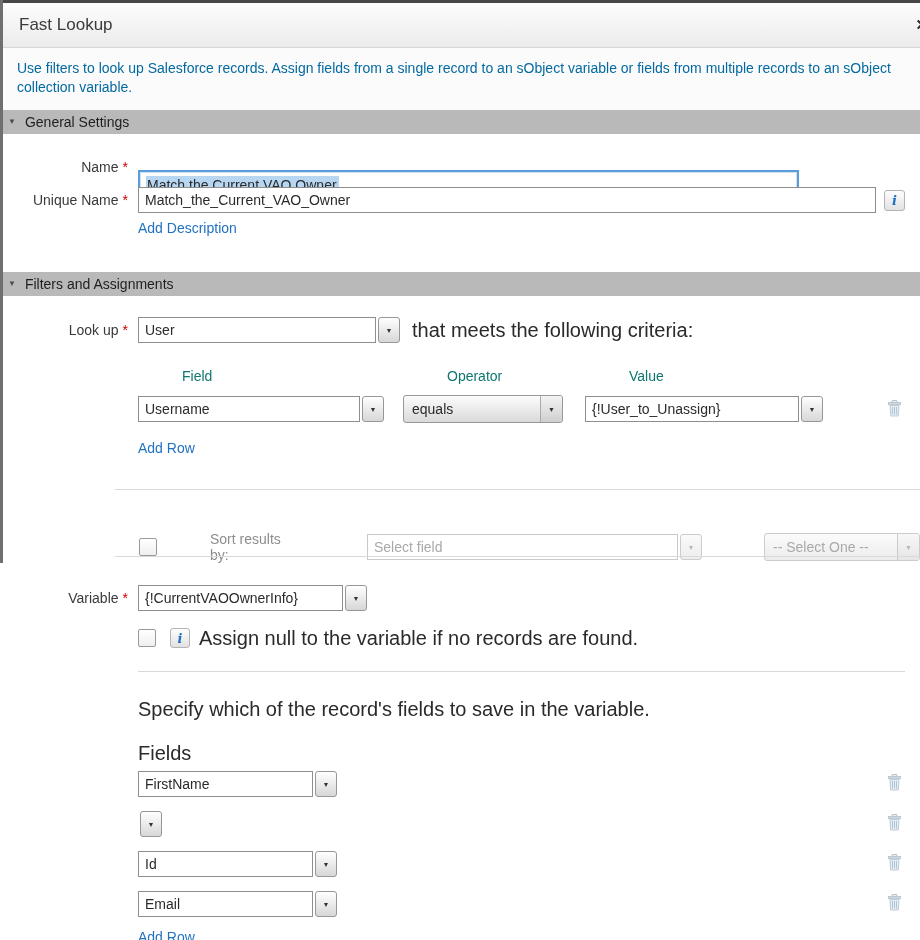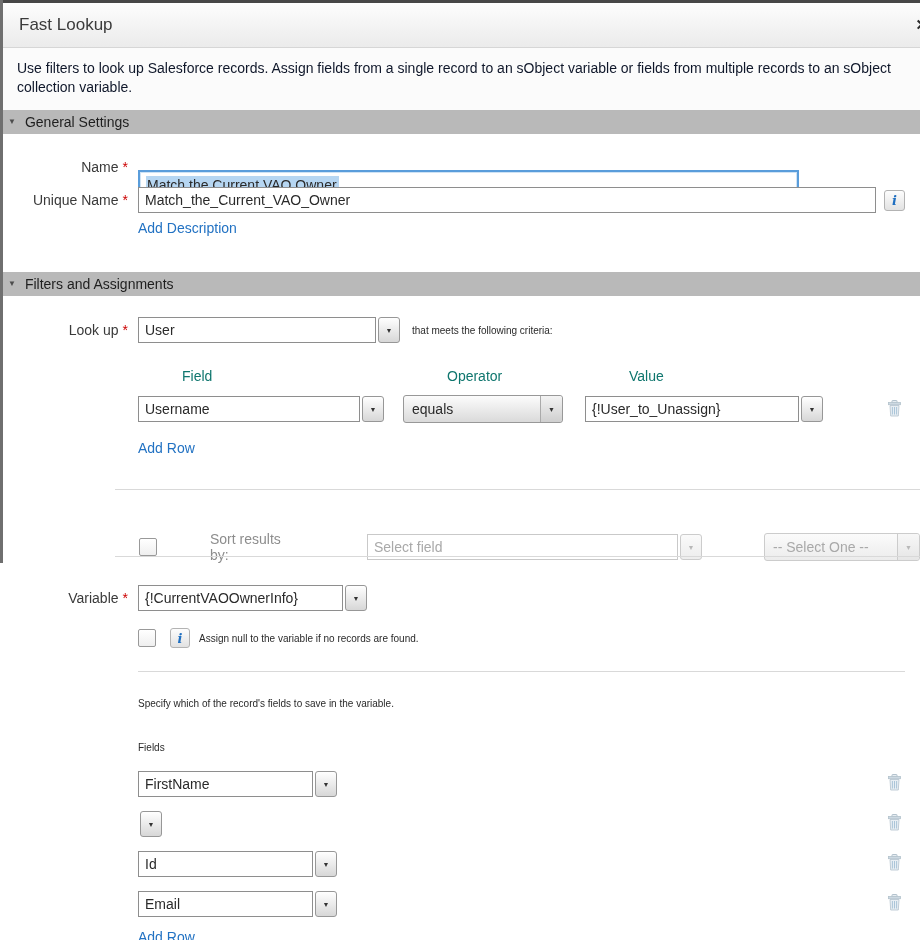--- a/index.html
+++ b/index.html
@@ -12,21 +12,21 @@
   .top-border { position:absolute; top:0; left:0; right:0; height:3px; background:#474747; z-index:9; }
   .left-border { position:absolute; top:0; left:0; width:3px; height:563px; background:#6f6f6f; z-index:9; }
 
   .titlebar { position:absolute; top:3px; left:3px; right:0; height:45px;
     background:linear-gradient(#fdfdfd,#ebebeb); border-bottom:1px solid #d6d6d6;
     display:flex; align-items:center; padding-left:16px; }
   .title { font-size:17px; color:#3b3b3b; }
   .close-x { position:absolute; top:13px; right:-8px; font-size:15px; font-weight:bold; color:#2b2b2b; }
 
   .desc { position:absolute; top:48px; left:3px; right:0; height:62px; background:#fbfbfb;
-    padding:11px 14px 0 14px; font-size:14px; color:#0f172a; line-height:19px; }
+    padding:11px 14px 0 14px; font-size:14px; color:#0369a1; line-height:19px; }
 
   .section-hdr { position:absolute; left:0; right:0; height:24px; background:#b9b9b9;
     display:flex; align-items:center; padding-left:8px; font-size:14px; color:#1e1e1e; cursor:pointer; }
   .section-hdr .tri { font-size:8px; color:#4d4d4d; margin-right:9px; line-height:1; }
 
   .row { position:absolute; left:0; display:flex; align-items:center; }
   .lbl { width:128px; text-align:right; font-size:14px; color:#3a3a3a; flex:none; }
   .req { color:#cc0000; margin-left:4px; font-size:14px; }
   .gap10 { margin-left:10px; }
 
@@ -63,21 +63,21 @@
   .muted { color:#8d8d8d; font-size:14px; }
   .tinput.disabled { border-color:#c9c9c9; color:#a9a9a9; }
   .cbtn.disabled { border-color:#ccc; background:linear-gradient(#fafafa,#ededed); cursor:default; }
   .cbtn.disabled .arr { color:#b8b8b8; }
   .selectbox.disabled { border-color:#ccc; background:linear-gradient(#fbfbfb,#ececec); cursor:default; }
   .selectbox.disabled .sval { color:#a9a9a9; }
   .selectbox.disabled .sbtn { border-left-color:#ccc; background:linear-gradient(#f7f7f7,#e6e6e6); }
 
   .trash { position:absolute; right:18px; cursor:pointer; }
 
-  .plain { font-size:10px; color:#2a2a2a; }
+  .plain { font-size:20px; color:#2a2a2a; }
 </style>
 </head>
 <body>
 
 <div>
   <div class="top-border"></div>
   <div class="left-border"></div>
 
   <div class="titlebar">
     <span class="title">Fast Lookup</span>

